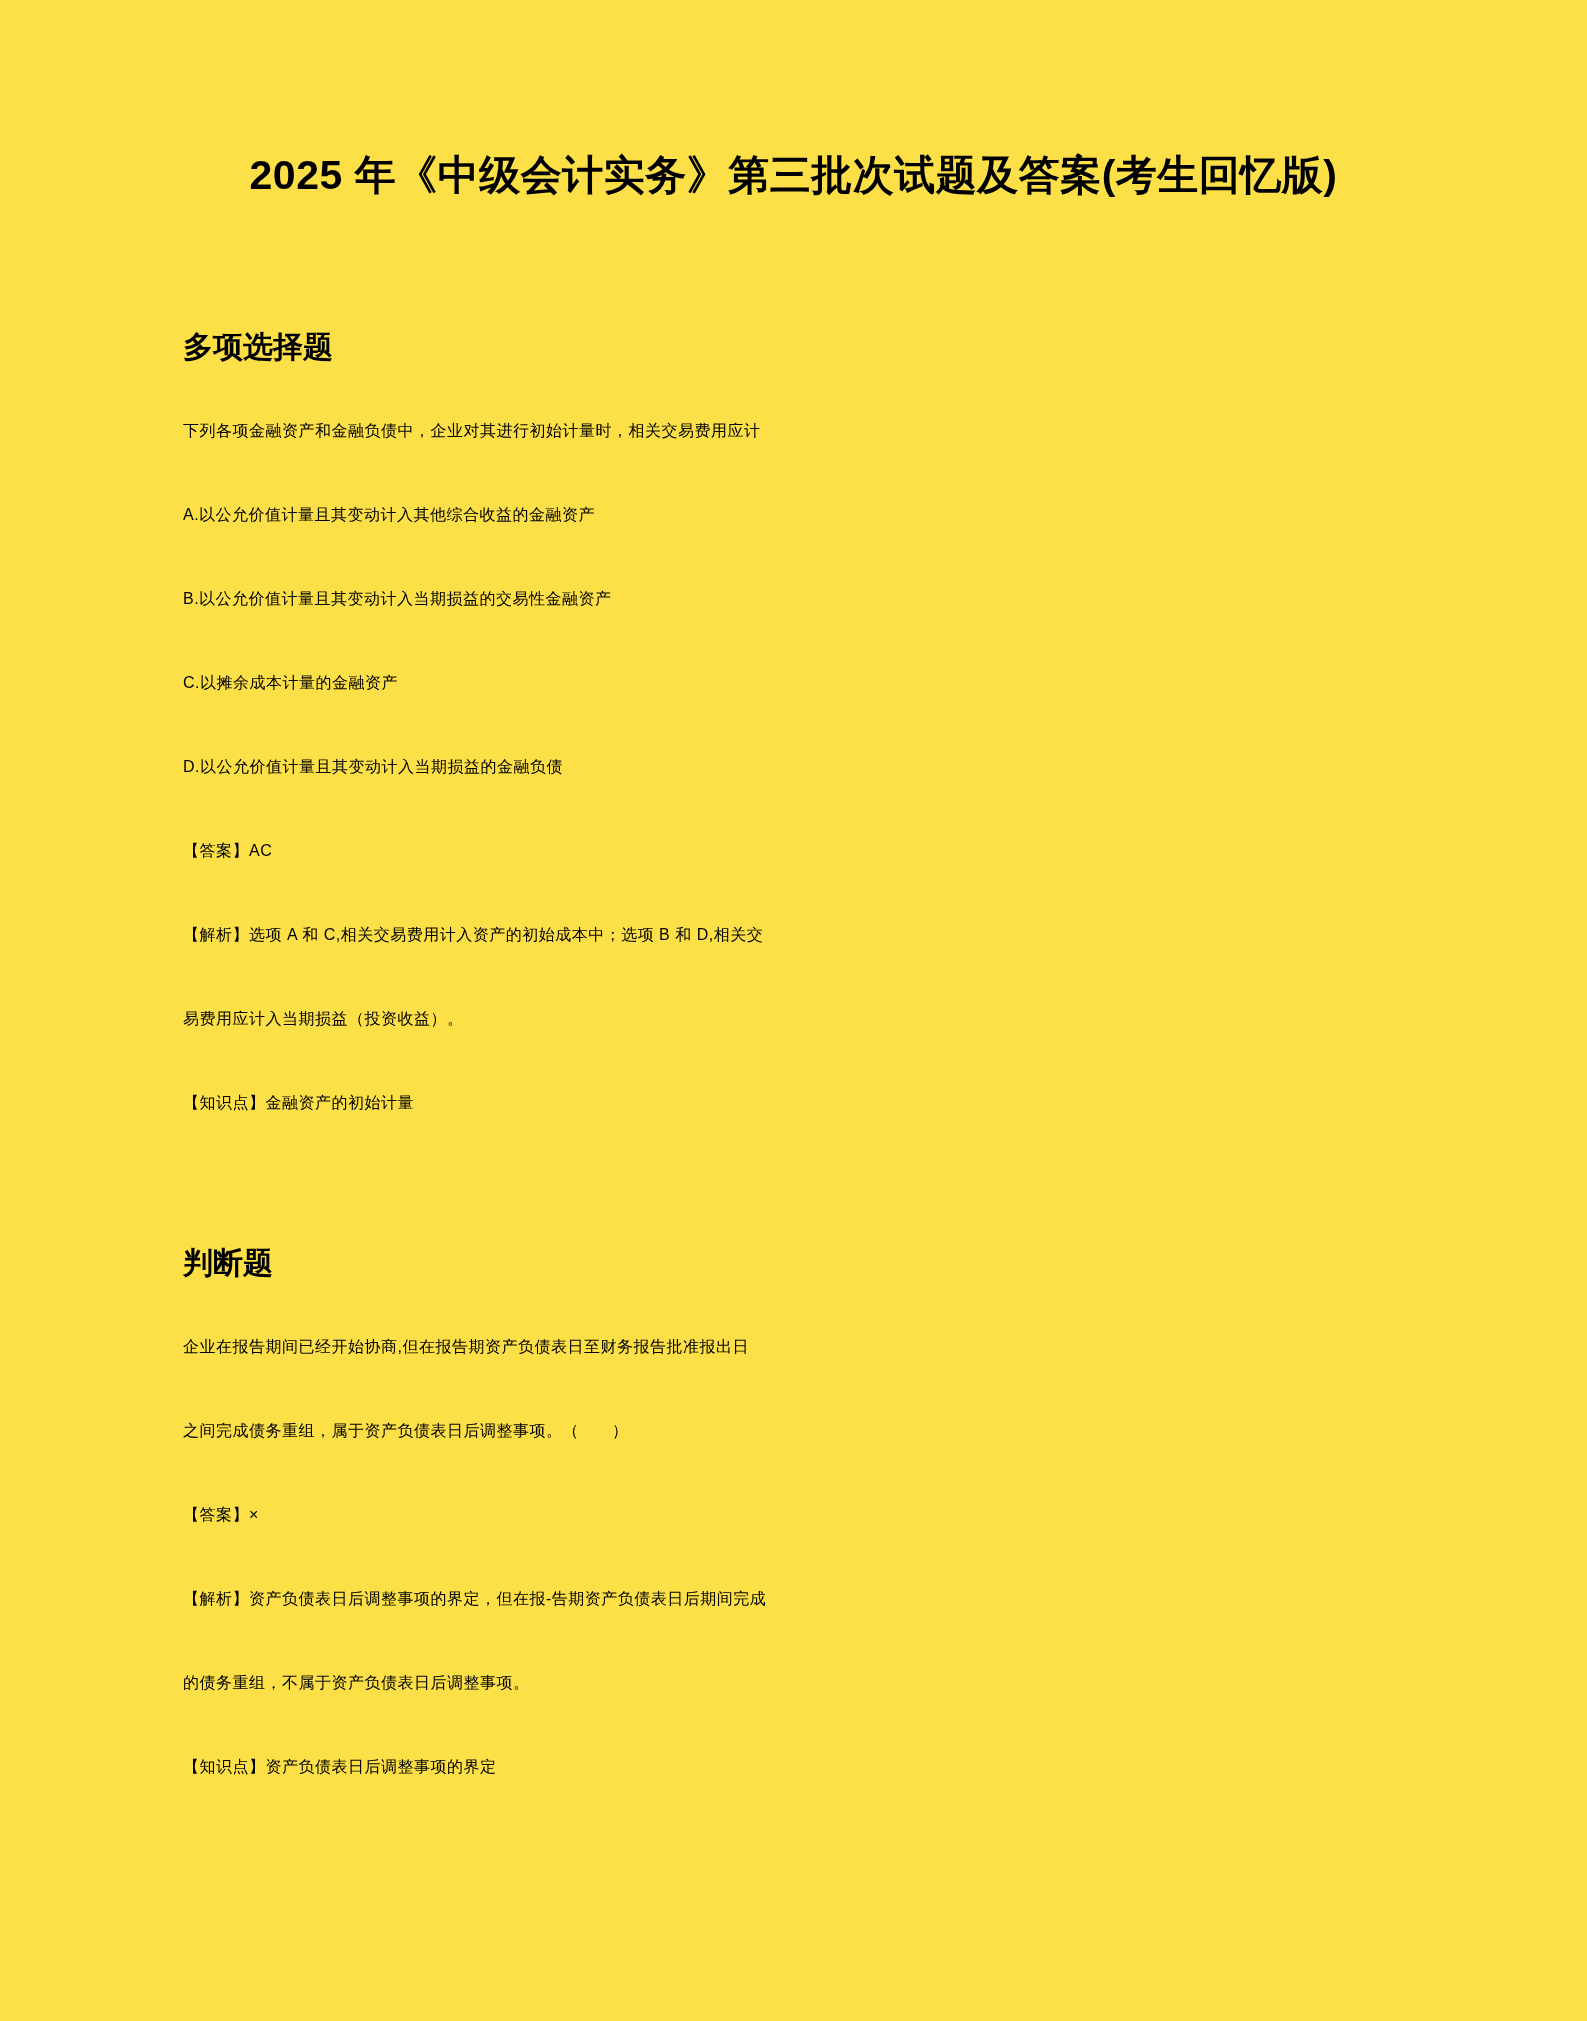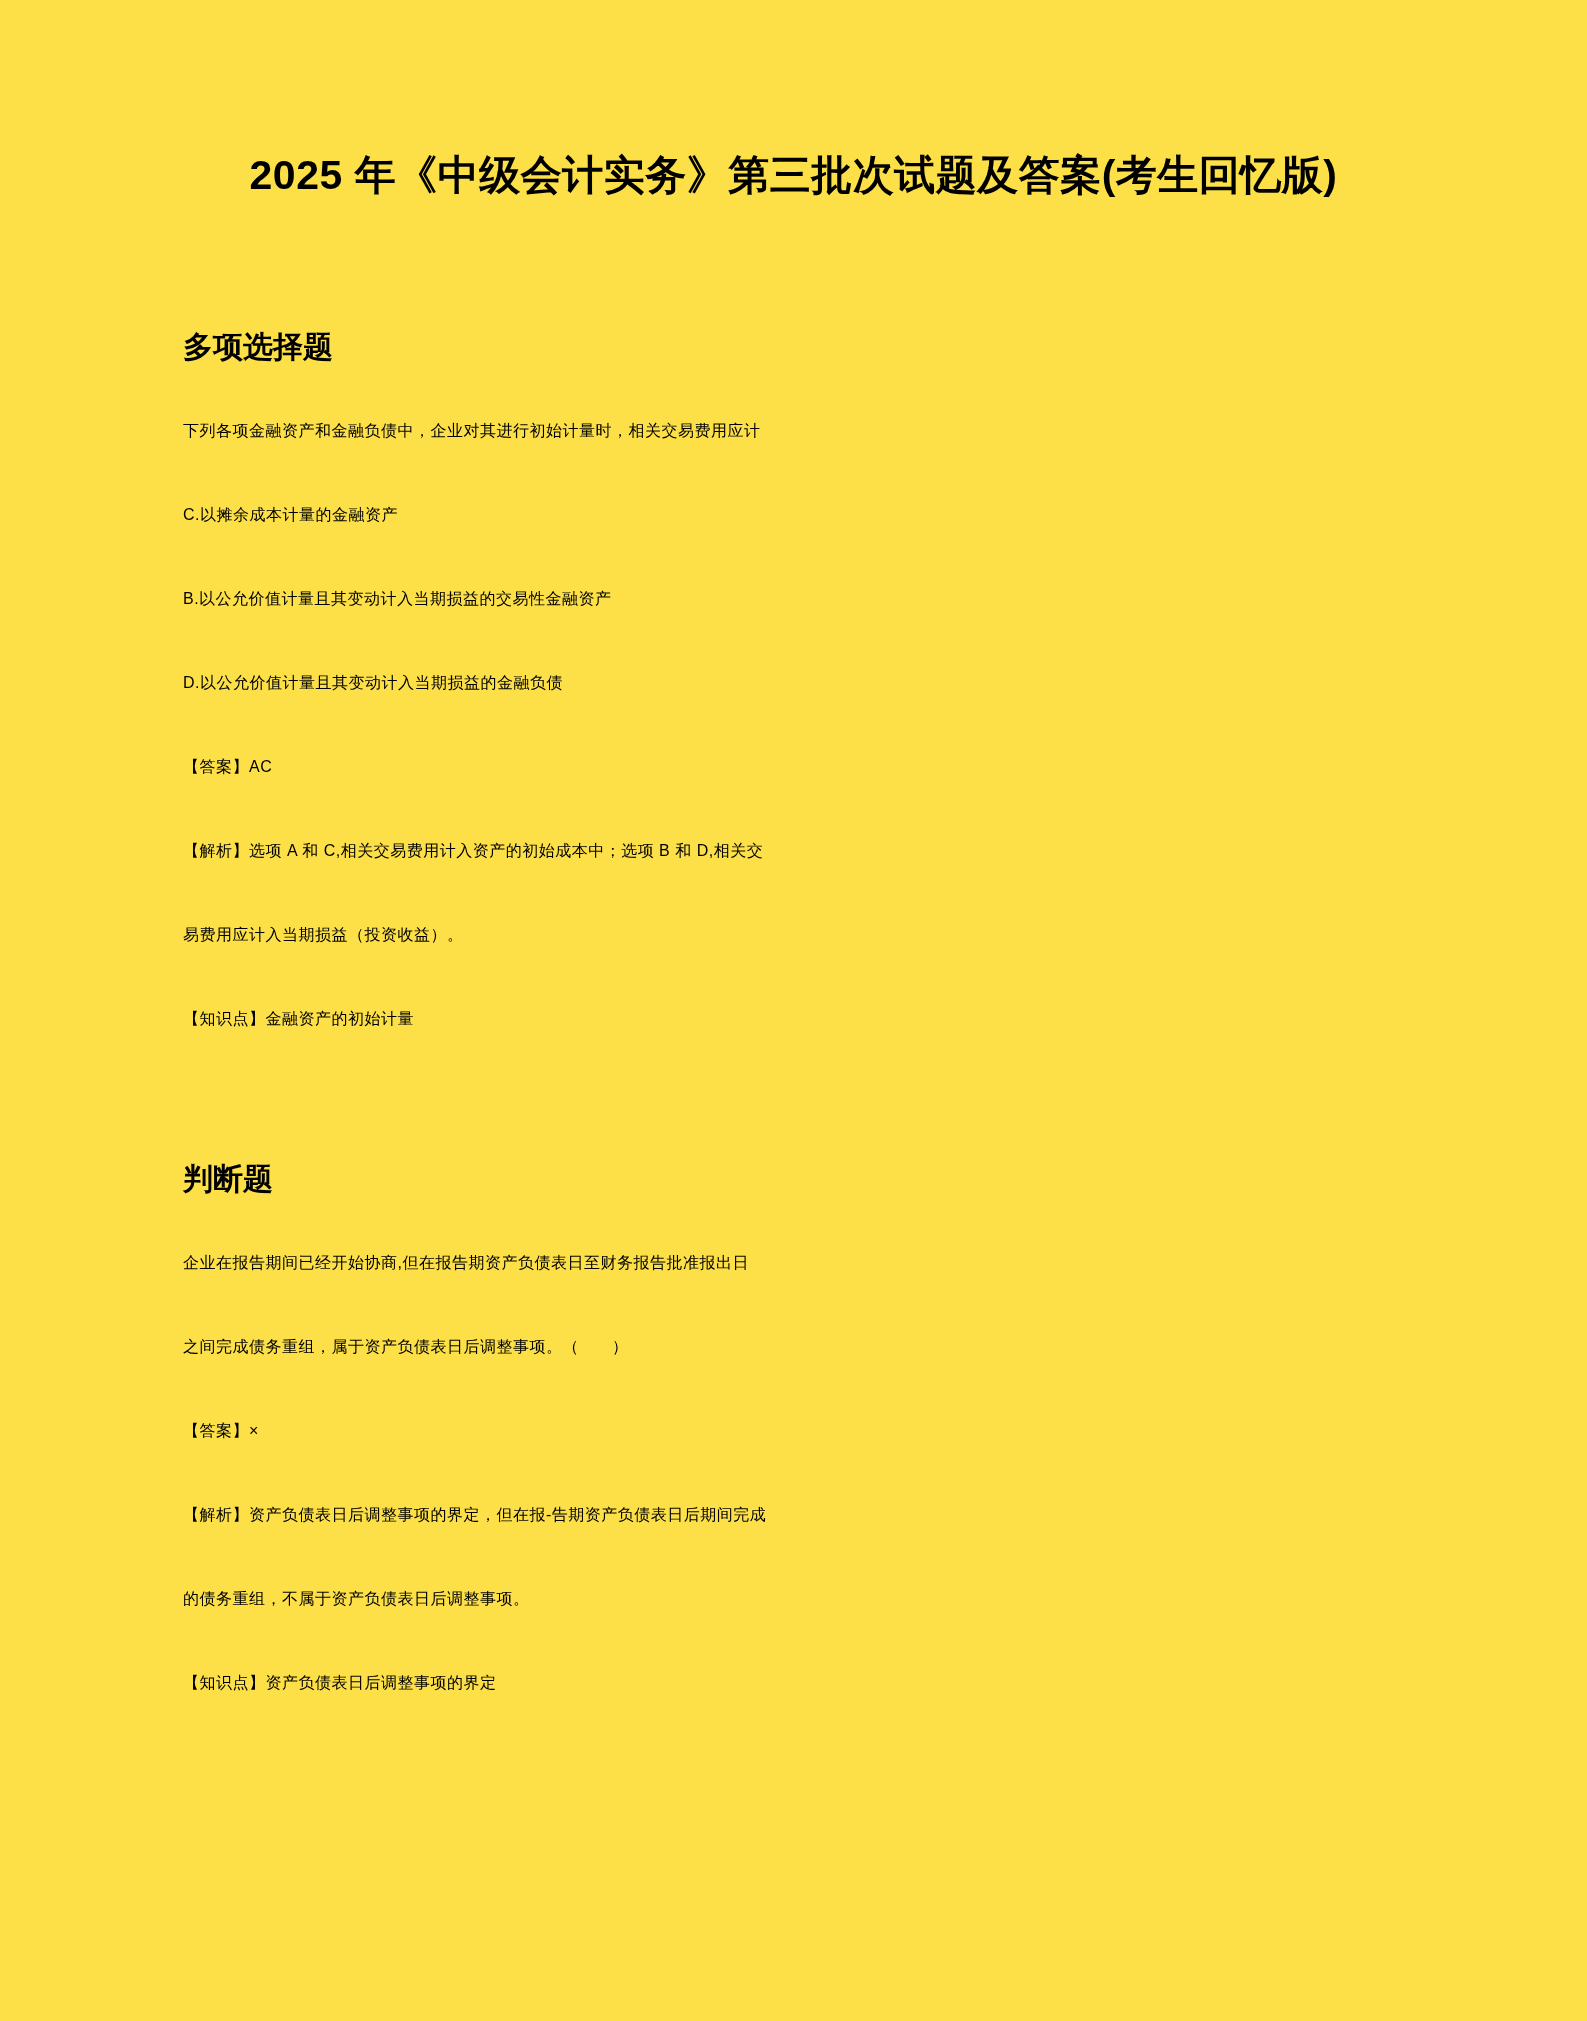--- a/index.html
+++ b/index.html
@@ -58,22 +58,23 @@
 
 <div class="page">
 
   <h1 class="doc-title">2025 年《中级会计实务》第三批次试题及答案(考生回忆版)</h1>
 
   <div class="content">
 
     <section class="section-mcq">
       <h2 class="heading">多项选择题</h2>
       <div class="line">下列各项金融资产和金融负债中，企业对其进行初始计量时，相关交易费用应计</div>
+      <div class="line">A.以公允价值计量且其变动计入其他综合收益的金融资产</div>
+      <div class="line">B.以公允价值计量且其变动计入当期损益的交易性金融资产</div>
       <div class="line">C.以摊余成本计量的金融资产</div>
-      <div class="line">B.以公允价值计量且其变动计入当期损益的交易性金融资产</div>
       <div class="line">D.以公允价值计量且其变动计入当期损益的金融负债</div>
       <div class="line">【答案】AC</div>
       <div class="line">【解析】选项 A 和 C,相关交易费用计入资产的初始成本中；选项 B 和 D,相关交</div>
       <div class="line">易费用应计入当期损益（投资收益）。</div>
       <div class="line">【知识点】金融资产的初始计量</div>
     </section>
 
     <section class="section-tf">
       <h2 class="heading">判断题</h2>
       <div class="line">企业在报告期间已经开始协商,但在报告期资产负债表日至财务报告批准报出日</div>

